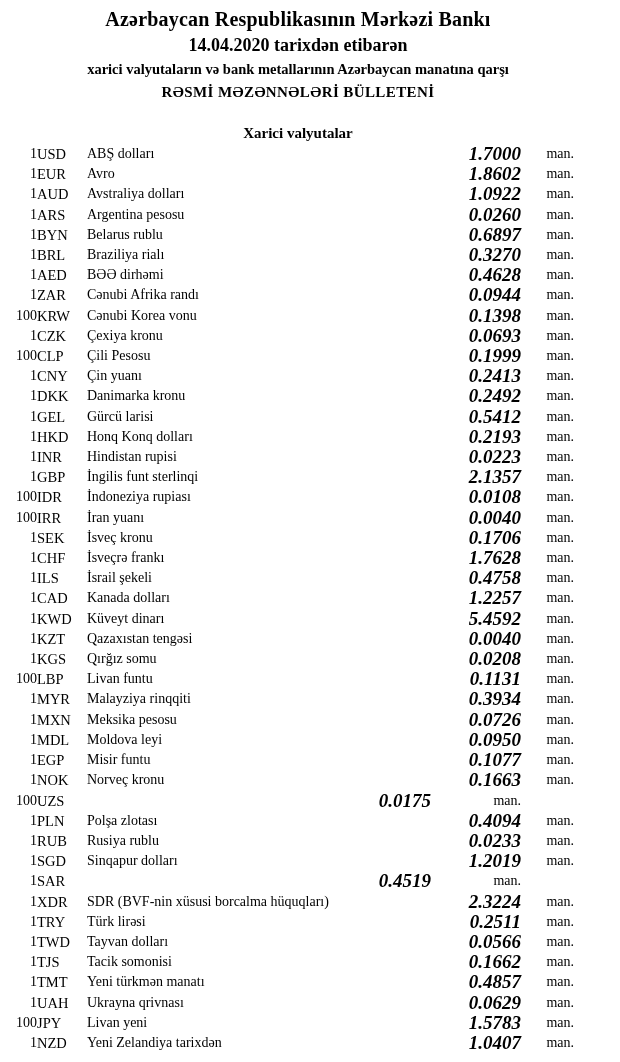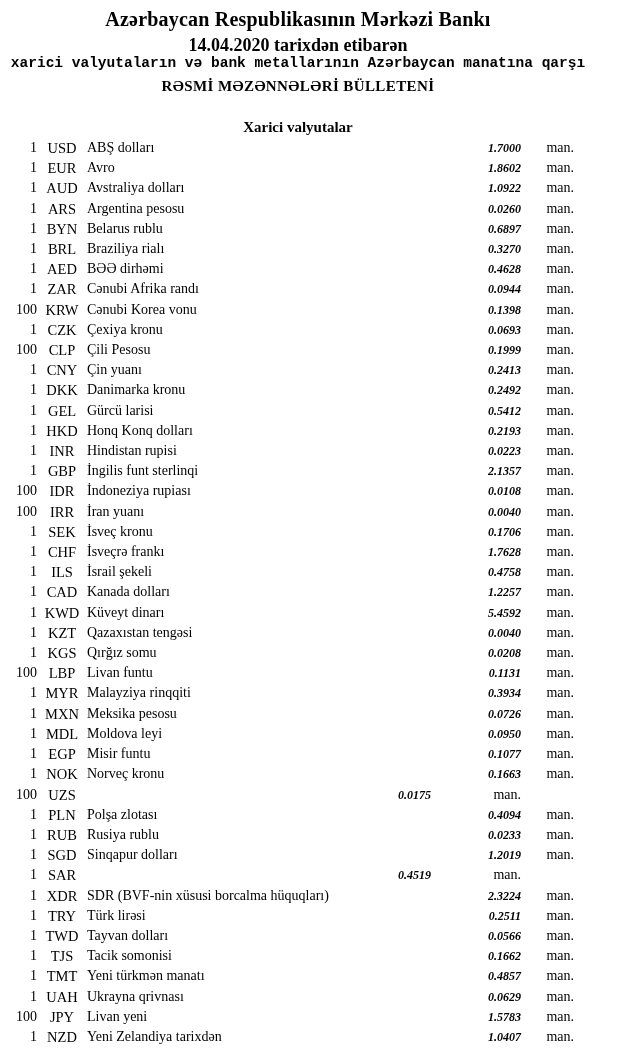--- a/index.html
+++ b/index.html
@@ -29,22 +29,21 @@
   .hdr-line2 {
     font-size: 18px;
     font-weight: bold;
     line-height: 18px;
     margin-top: 4px;
   }
   .hdr-line3 {
     font-size: 14.5px;
     font-weight: bold;
     line-height: 18px;
-    margin-top: 0;
-    font-family: Liberation Mono, monospace;
+    margin-top: 6px;
   }
   .hdr-line4 {
     font-size: 15px;
     font-weight: bold;
     line-height: 18px;
     margin-top: 5px;
     letter-spacing: 0.4px;
   }
   .section-title {
     font-size: 15px;
@@ -61,31 +60,30 @@
     grid-template-columns: 37px 50px 1fr 90px 53px;
     padding-right: 22px;
     line-height: 20.2px;
     font-size: 14px;
     white-space: nowrap;
   }
   .cell-qty {
     text-align: right;
   }
   .cell-code {
-    text-align: center;
     font-size: 14.5px;
   }
   .cell-name {
     text-align: left;
   }
   .cell-rate {
     text-align: right;
     font-weight: bold;
     font-style: italic;
-    font-size: 12px;
+    font-size: 19px;
   }
   .cell-unit {
     text-align: right;
   }
 </style>
 </head>
 <body>
 
 <div class="page">
 

